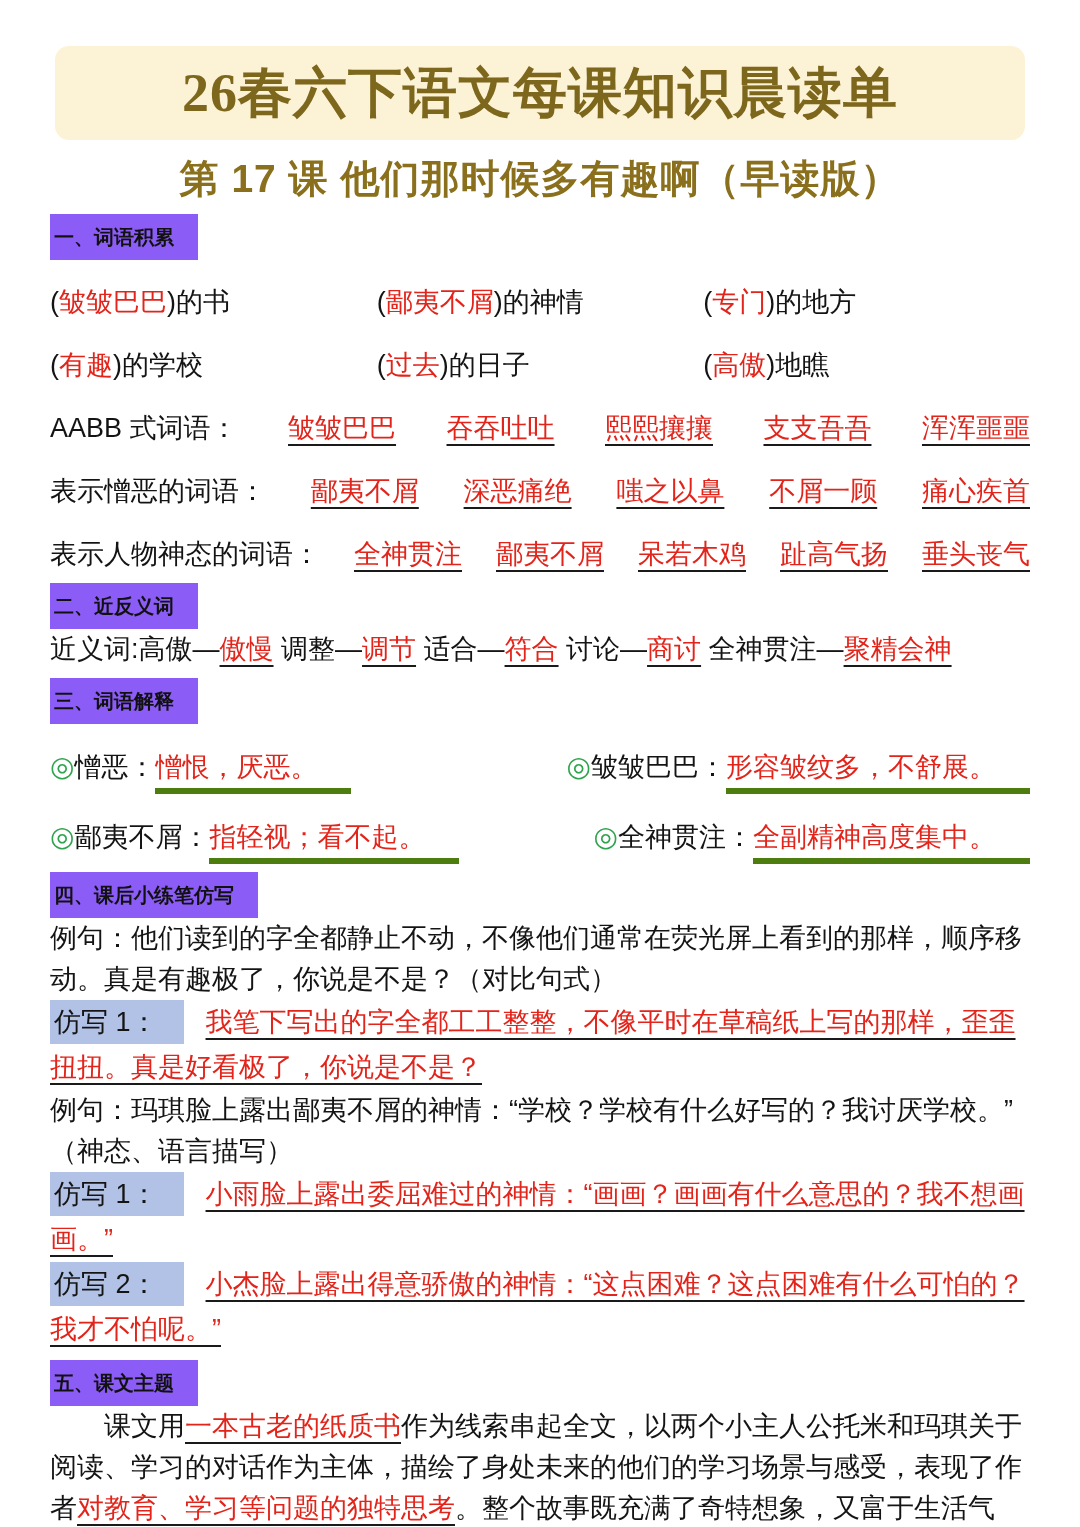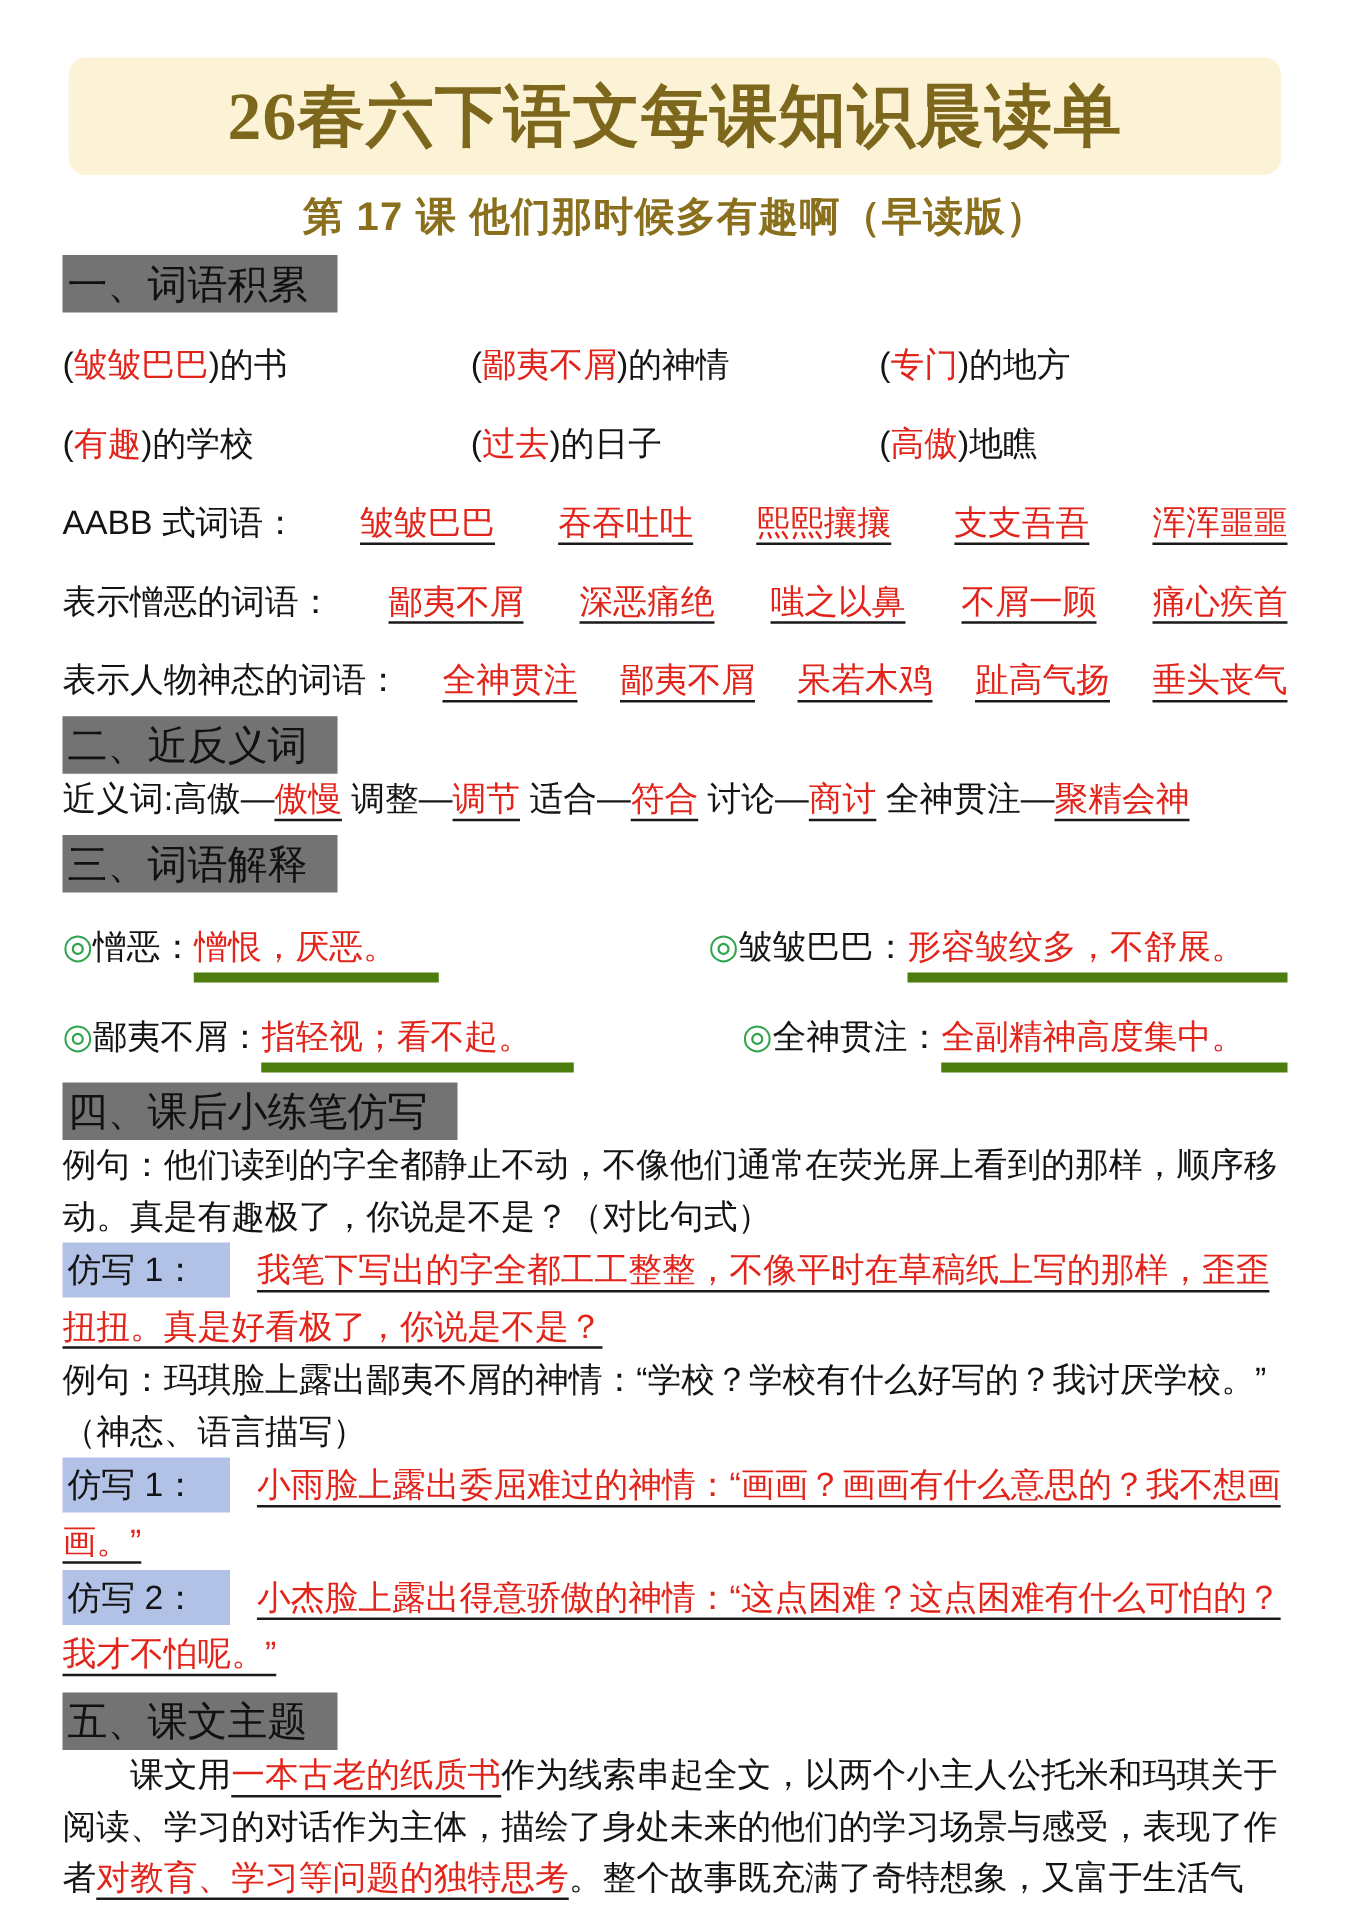--- a/index.html
+++ b/index.html
@@ -12,29 +12,29 @@
   
   .title-box{
     margin:46px 5px 0 5px;height:94px;background:#fcf2d5;border-radius:14px;
     display:flex;align-items:center;justify-content:center;
   }
   .title-text{
     font-family:"Liberation Serif","DejaVu Serif",serif;
     font-weight:bold;font-size:54px;color:#7d671d;white-space:nowrap;letter-spacing:1px;
   }
   .subtitle{
-    margin-top:12px;text-align:center;font-size:32px;font-weight:bold;color:#8a6f1d;
+    margin-top:12px;text-align:center;font-size:39px;font-weight:bold;color:#8a6f1d;
     letter-spacing:1px;
   }
   
   .section{margin:0;}
   .head-row{margin-top:8px;line-height:0;}
   .section-heading{
-    display:inline-block;background:#737373;color:#111;
-    font-size:32px;font-weight:normal;line-height:30px;
+    display:inline-block;background:#8b5cf6;color:#111;
+    font-size:20px;font-weight:bold;line-height:30px;
     padding:8px 24px 8px 4px;
   }
   .line,.para{font-size:27px;line-height:41px;}
   .line{display:flex;align-items:baseline;margin-top:22px;}
   .line.cols3 .cell{flex:1 1 33.33%;}
   .line.cols2 .cell.c1{flex:0 0 44%;}
   .line.cols2 .cell.c2{flex:1 1 56%;text-align:right;}
   .line.spread{justify-content:space-between;}
   .para{margin:0;}
   .para.tall{line-height:45px;}
@@ -44,21 +44,21 @@
   .t-r{color:#e2241a;}
   .t-ru{
     color:#e2241a;
     text-decoration:underline;
     text-decoration-color:#1a1a1a;
     text-decoration-thickness:2px;
     text-underline-offset:7px;
   }
   .t-rux{
     color:#e2241a;display:inline-block;
-    border-bottom:8px solid #4d7c0f;padding:0 34px 2px 0;line-height:37px;
+    border-bottom:6px solid #4d7c0f;padding:0 34px 2px 0;line-height:37px;
   }
   .t-mark{color:#2fa44d;font-size:28px;}
   .t-bl{
     background:#b2c2e6;color:#141414;
     padding:7px 26px 7px 4px;margin-right:22px;
   }
 </style>
 </head>
 <body>
 

